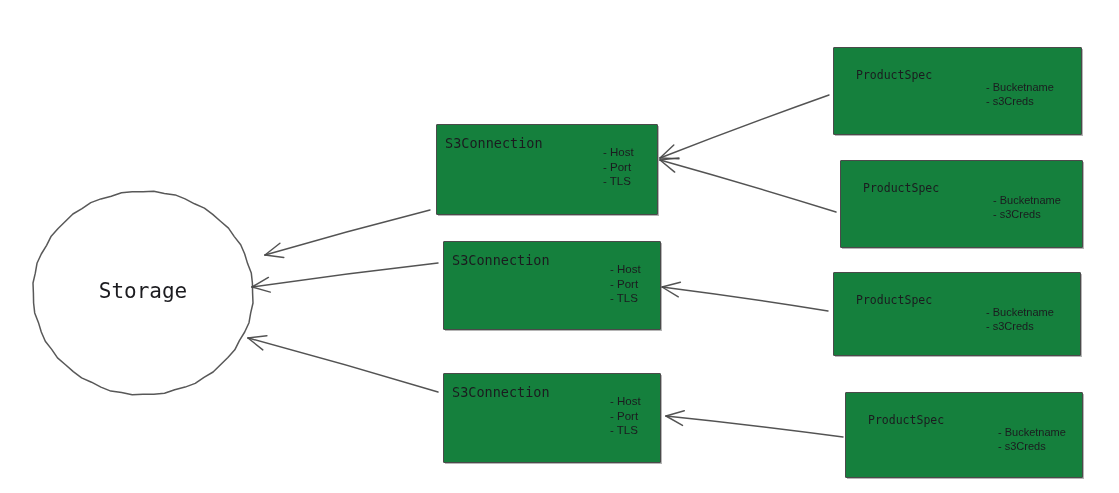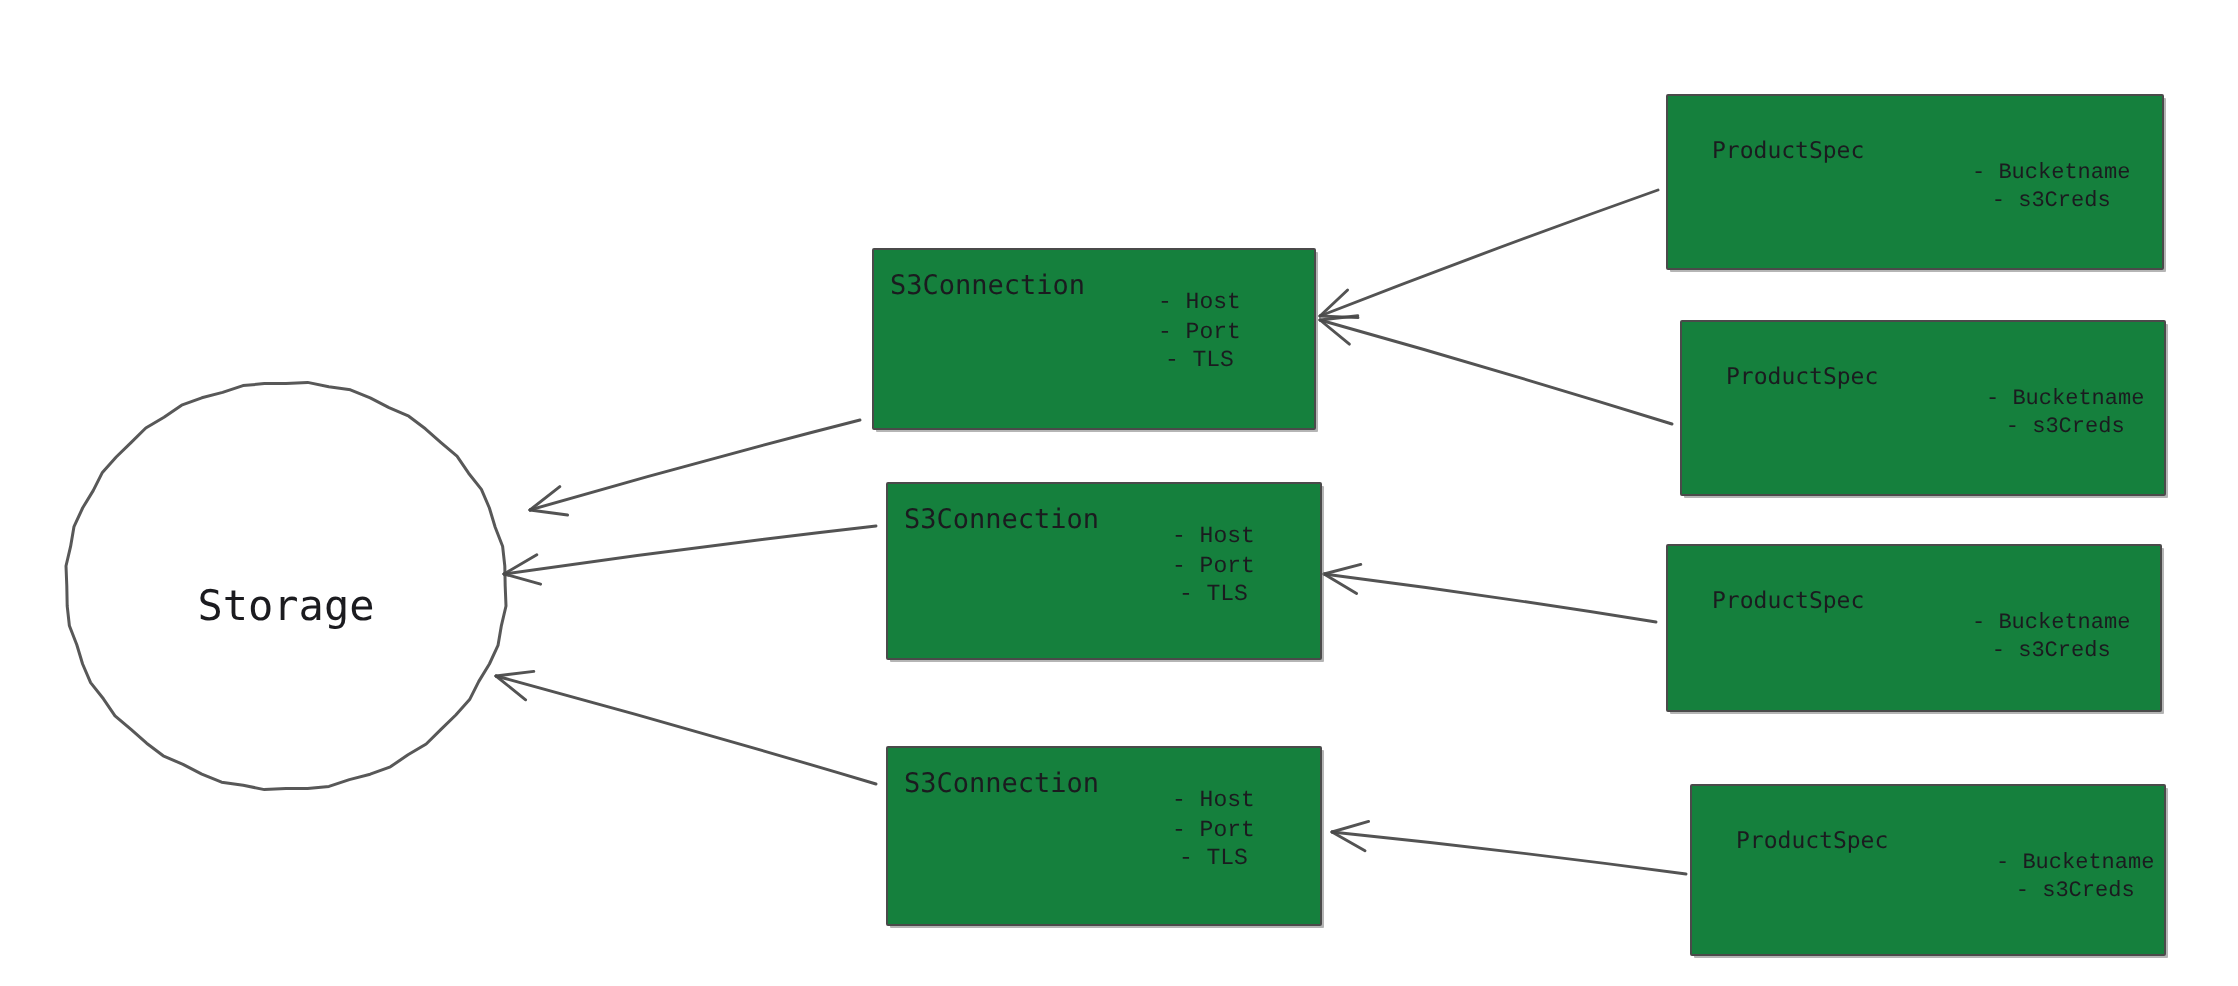--- a/index.html
+++ b/index.html
@@ -36,38 +36,36 @@
   }
   .node-title {
     position: absolute;
     color: #1b1b1f;
     font-family: "DejaVu Sans Mono", monospace;
     white-space: pre;
   }
   .node-attrs {
     position: absolute;
     color: #1b1b1f;
-    font-family: Liberation Mono, monospace;
+    font-family: Liberation Sans, sans-serif;
     white-space: pre;
     line-height: 1.28;
-    text-align: center;
   }
   .attr-row {
     white-space: pre;
   }
   .circle-label {
     position: absolute;
     color: #1b1b1f;
     font-family: "DejaVu Sans Mono", monospace;
     white-space: pre;
     text-align: center;
-    margin-top: 12px;
   }
   .s3-title  { font-size: 13.5px; }
-  .s3-attrs  { font-size: 11.5px; }
+  .s3-attrs  { font-size: 11.5px; margin-left: 24px; }
   .ps-title  { font-size: 11.5px; }
   .ps-attrs  { font-size: 11px; }
 </style>
 </head>
 <body>
 
 <div id="canvas">
 
   <svg id="edges" viewBox="0 0 1119 493" xmlns="http://www.w3.org/2000/svg">
       <path d="M 143.0 191.7 L 153.8 191.2 L 164.4 193.4 L 175.2 194.9 L 185.1 198.9 L 194.5 203.8 L 204.4 208.1 L 212.7 214.4 L 220.5 221.3 L 228.5 228.1 L 234.3 236.6 L 240.7 244.7 L 244.7 254.0 L 247.6 263.6 L 251.3 273.1 L 252.4 283.0 L 252.6 293.0 L 253.0 303.0 L 250.7 312.8 L 249.0 322.7 L 244.7 332.0 L 239.4 340.7 L 234.8 349.8 L 227.9 357.5 L 220.5 364.7 L 213.1 372.0 L 204.0 377.4 L 195.2 383.4 L 185.1 387.1 L 174.7 389.8 L 164.5 393.2 L 153.8 394.2 L 143.0 394.3 L 132.2 394.8 L 121.6 392.6 L 110.8 391.1 L 100.9 387.1 L 91.5 382.2 L 81.6 377.9 L 73.3 371.6 L 65.5 364.7 L 57.5 357.9 L 51.7 349.4 L 45.3 341.3 L 41.3 332.0 L 38.4 322.4 L 34.7 312.9 L 33.6 303.0 L 33.4 293.0 L 33.0 283.0 L 35.3 273.2 L 37.0 263.3 L 41.3 254.0 L 46.6 245.3 L 51.2 236.2 L 58.1 228.5 L 65.5 221.3 L 72.9 214.0 L 82.0 208.6 L 90.8 202.6 L 100.9 198.9 L 111.3 196.2 L 121.5 192.8 L 132.2 191.8 L 143.0 191.7 Z" fill="none" stroke="#4a4a4a" stroke-width="1.5" stroke-linecap="round" stroke-linejoin="round" opacity="0.92"></path>

